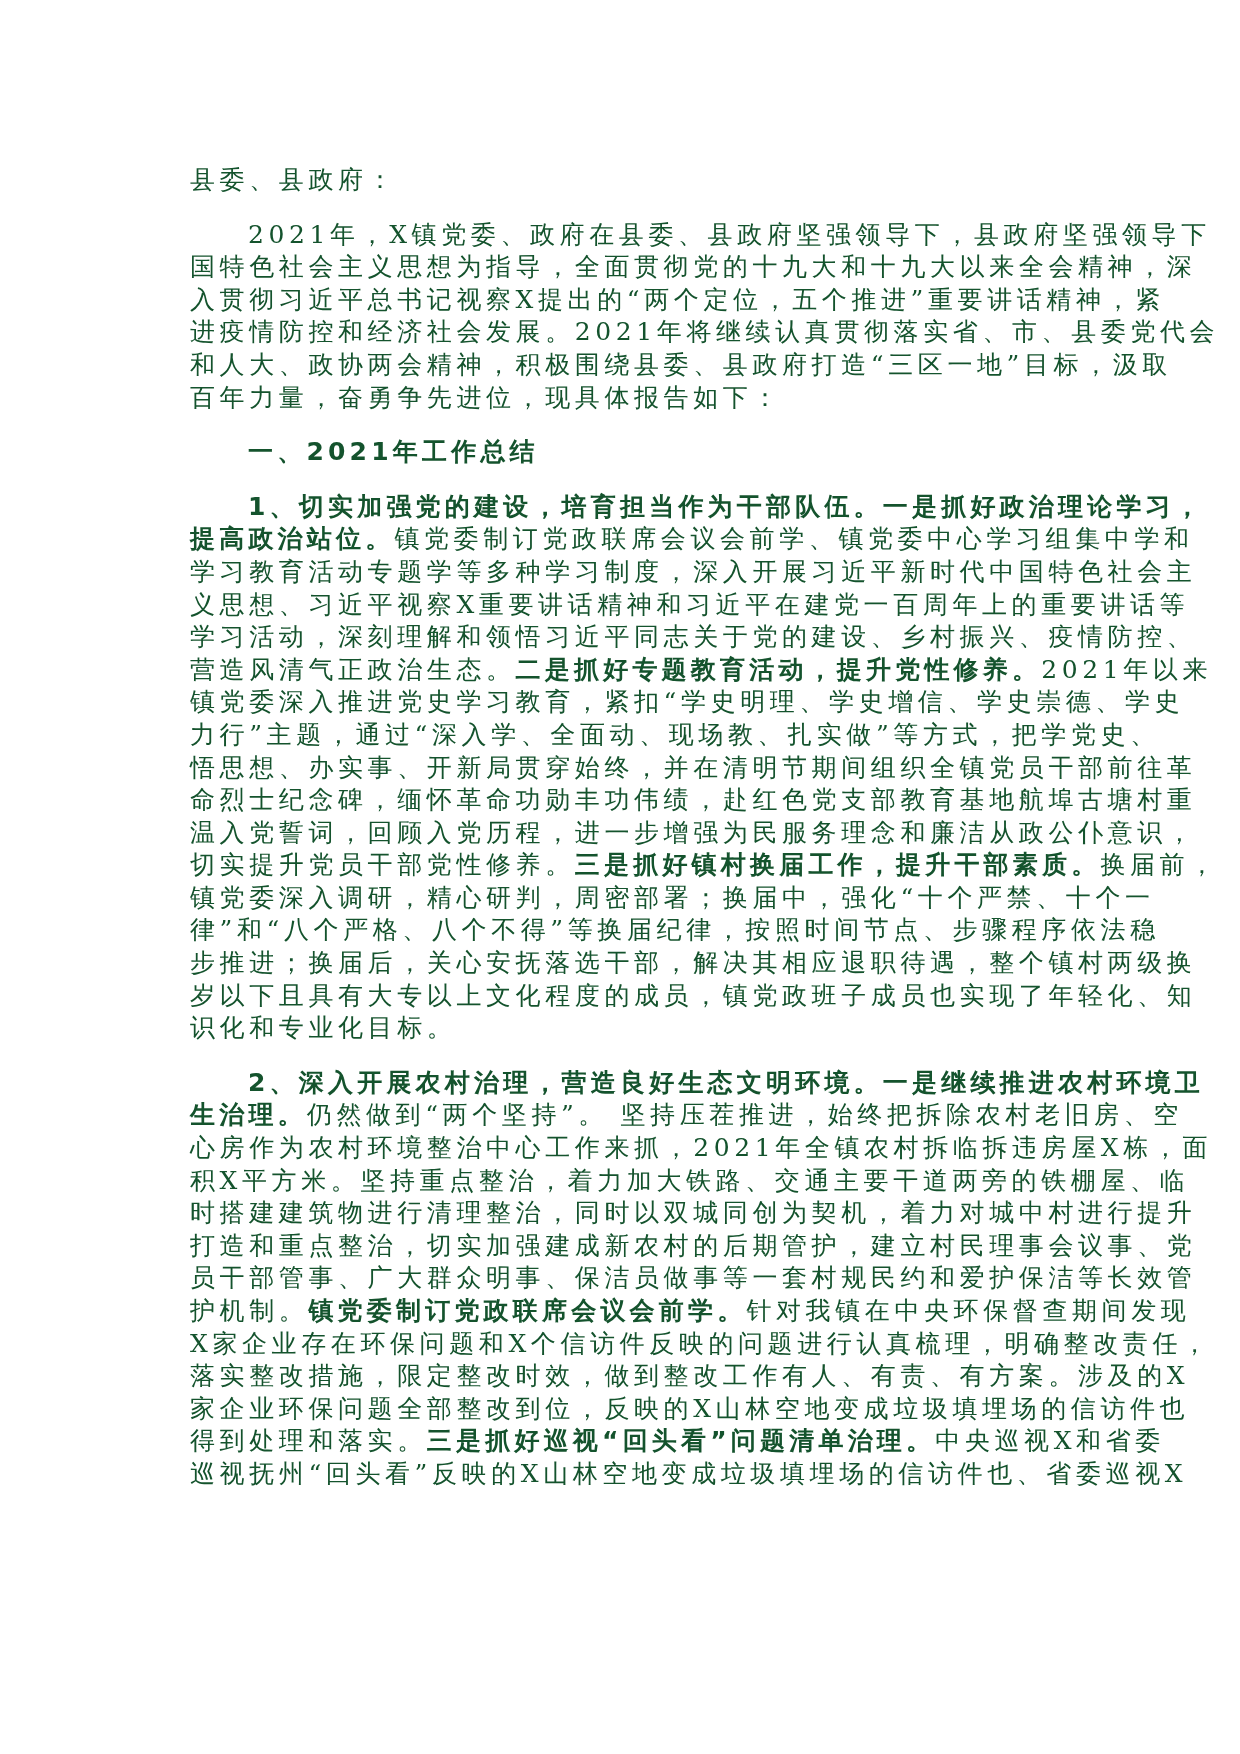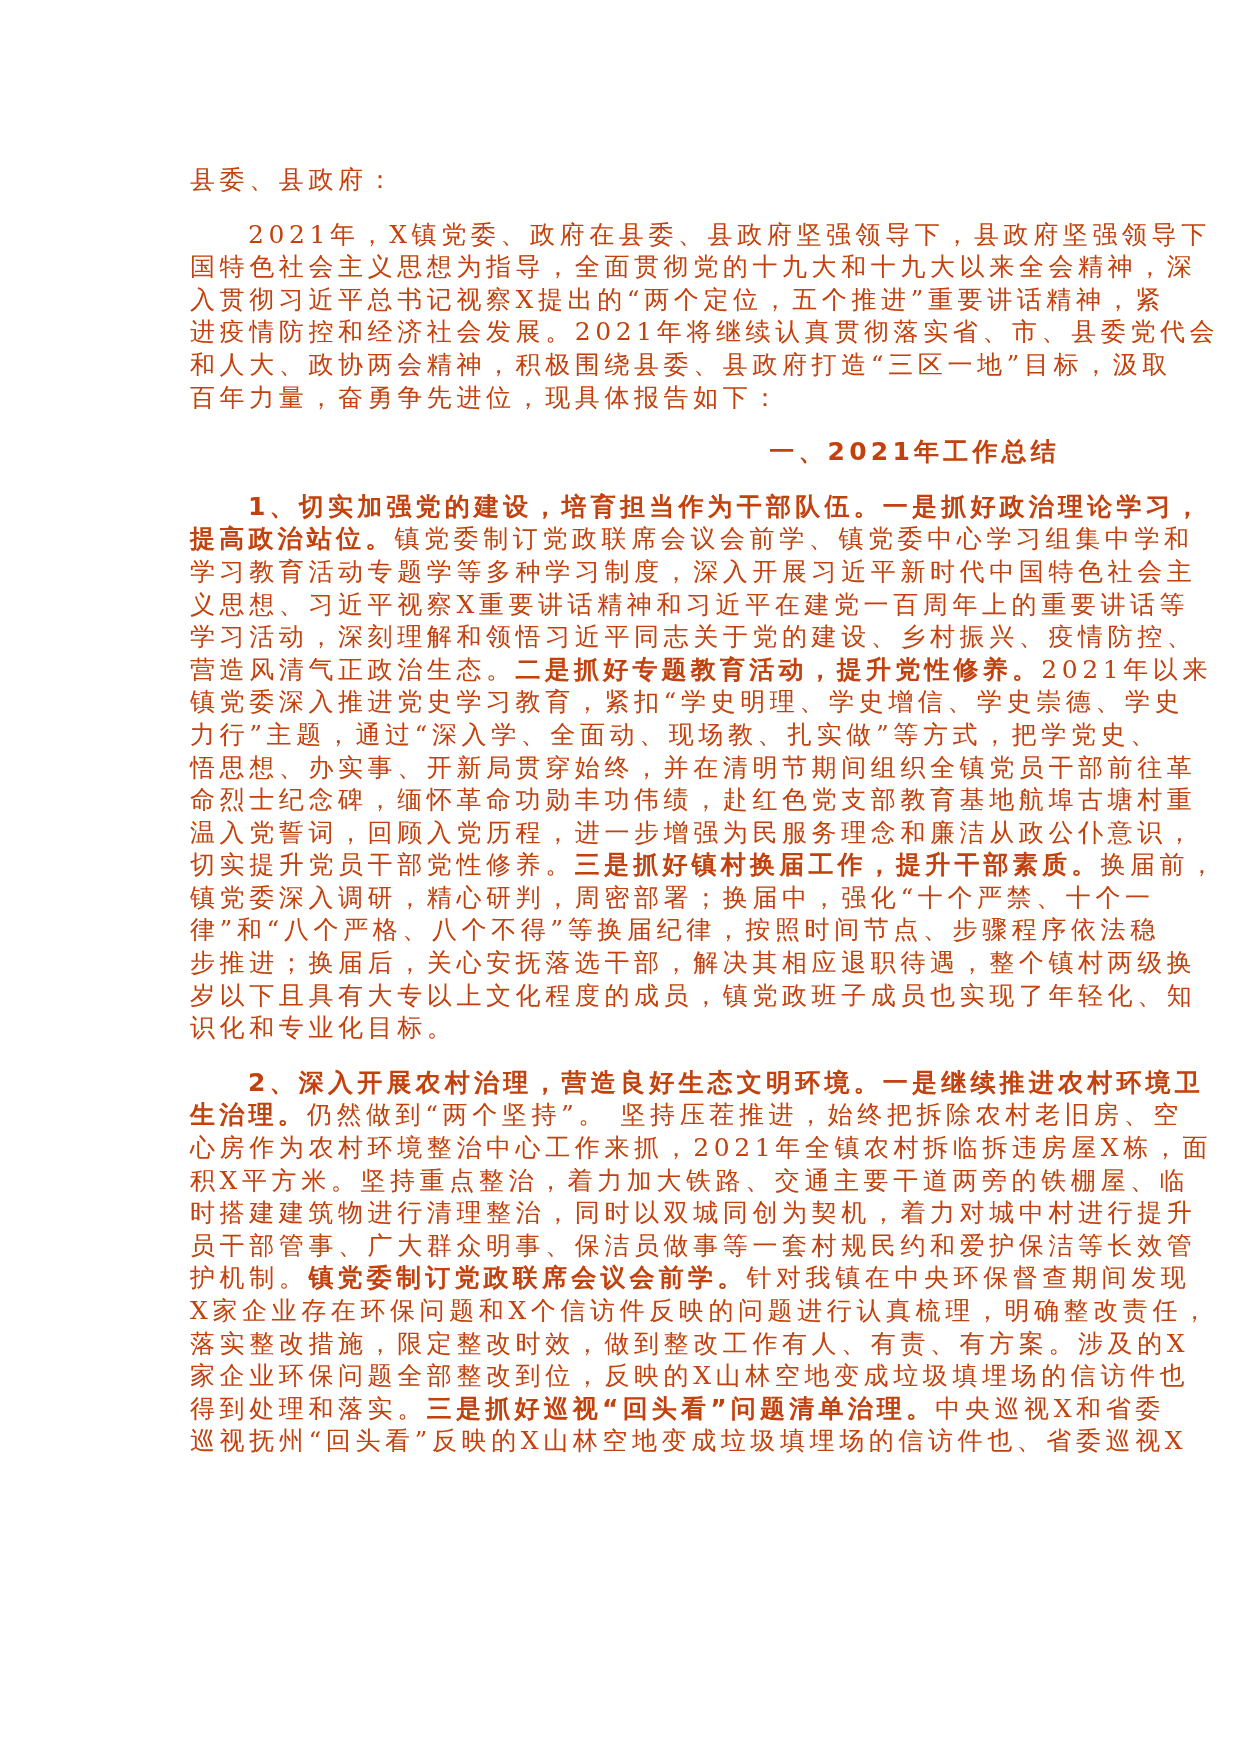--- a/index.html
+++ b/index.html
@@ -1,23 +1,23 @@
 <!DOCTYPE html>
 <html><head>
 <meta charset="utf-8">
 <style>
   html, body { margin: 0; padding: 0; background: #ffffff; }
   body { width: 1240px; height: 1754px; position: relative; overflow: hidden; }
   .page {
     position: absolute; left: 190px; top: 164px; width: 870px;
     font-family: "DejaVu Serif", "Liberation Serif", serif;
-    color: #c2410c; font-size: 25px;
+    color: #14532d; font-size: 25px;
   }
   .line { height: 32.6px; line-height: 32.6px; white-space: nowrap; letter-spacing: 4.6px; }
-  .b { font-weight: bold; font-family: "DejaVu Sans", "Liberation Sans", sans-serif; letter-spacing: 4.2px; text-align: right; }
+  .b { font-weight: bold; font-family: "DejaVu Sans", "Liberation Sans", sans-serif; letter-spacing: 4.2px; }
   .gap { height: 22px; }
   .indent { padding-left: 58px; }
 </style>
 </head>
 <body>
 
 <div class="page">
   <div class="line">县委、县政府：</div>
   <div class="gap"></div>
   <div id="intro">
@@ -50,20 +50,21 @@
       <div class="line"><span>岁以下且具有大专以上文化程度的成员，镇党政班子成员也实现了年轻化、知</span></div>
       <div class="line"><span>识化和专业化目标。</span></div>
     </div>
   <div class="gap"></div>
   <div id="para2">
       <div class="line indent"><span class="b">2、深入开展农村治理，营造良好生态文明环境。一是继续推进农村环境卫</span></div>
       <div class="line"><span class="b">生治理。</span><span>仍然做到“两个坚持”。 坚持压茬推进，始终把拆除农村老旧房、空</span></div>
       <div class="line"><span>心房作为农村环境整治中心工作来抓，2021年全镇农村拆临拆违房屋X栋，面</span></div>
       <div class="line"><span>积X平方米。坚持重点整治，着力加大铁路、交通主要干道两旁的铁棚屋、临</span></div>
       <div class="line"><span>时搭建建筑物进行清理整治，同时以双城同创为契机，着力对城中村进行提升</span></div>
+      <div class="line"><span>打造和重点整治，切实加强建成新农村的后期管护，建立村民理事会议事、党</span></div>
       <div class="line"><span>员干部管事、广大群众明事、保洁员做事等一套村规民约和爱护保洁等长效管</span></div>
       <div class="line"><span>护机制。</span><span class="b">镇党委制订党政联席会议会前学。</span><span>针对我镇在中央环保督查期间发现</span></div>
       <div class="line"><span>X家企业存在环保问题和X个信访件反映的问题进行认真梳理，明确整改责任，</span></div>
       <div class="line"><span>落实整改措施，限定整改时效，做到整改工作有人、有责、有方案。涉及的X</span></div>
       <div class="line"><span>家企业环保问题全部整改到位，反映的X山林空地变成垃圾填埋场的信访件也</span></div>
       <div class="line"><span>得到处理和落实。</span><span class="b">三是抓好巡视“回头看”问题清单治理。</span><span>中央巡视X和省委</span></div>
       <div class="line"><span>巡视抚州“回头看”反映的X山林空地变成垃圾填埋场的信访件也、省委巡视X</span></div>
     </div>
 </div>
 

